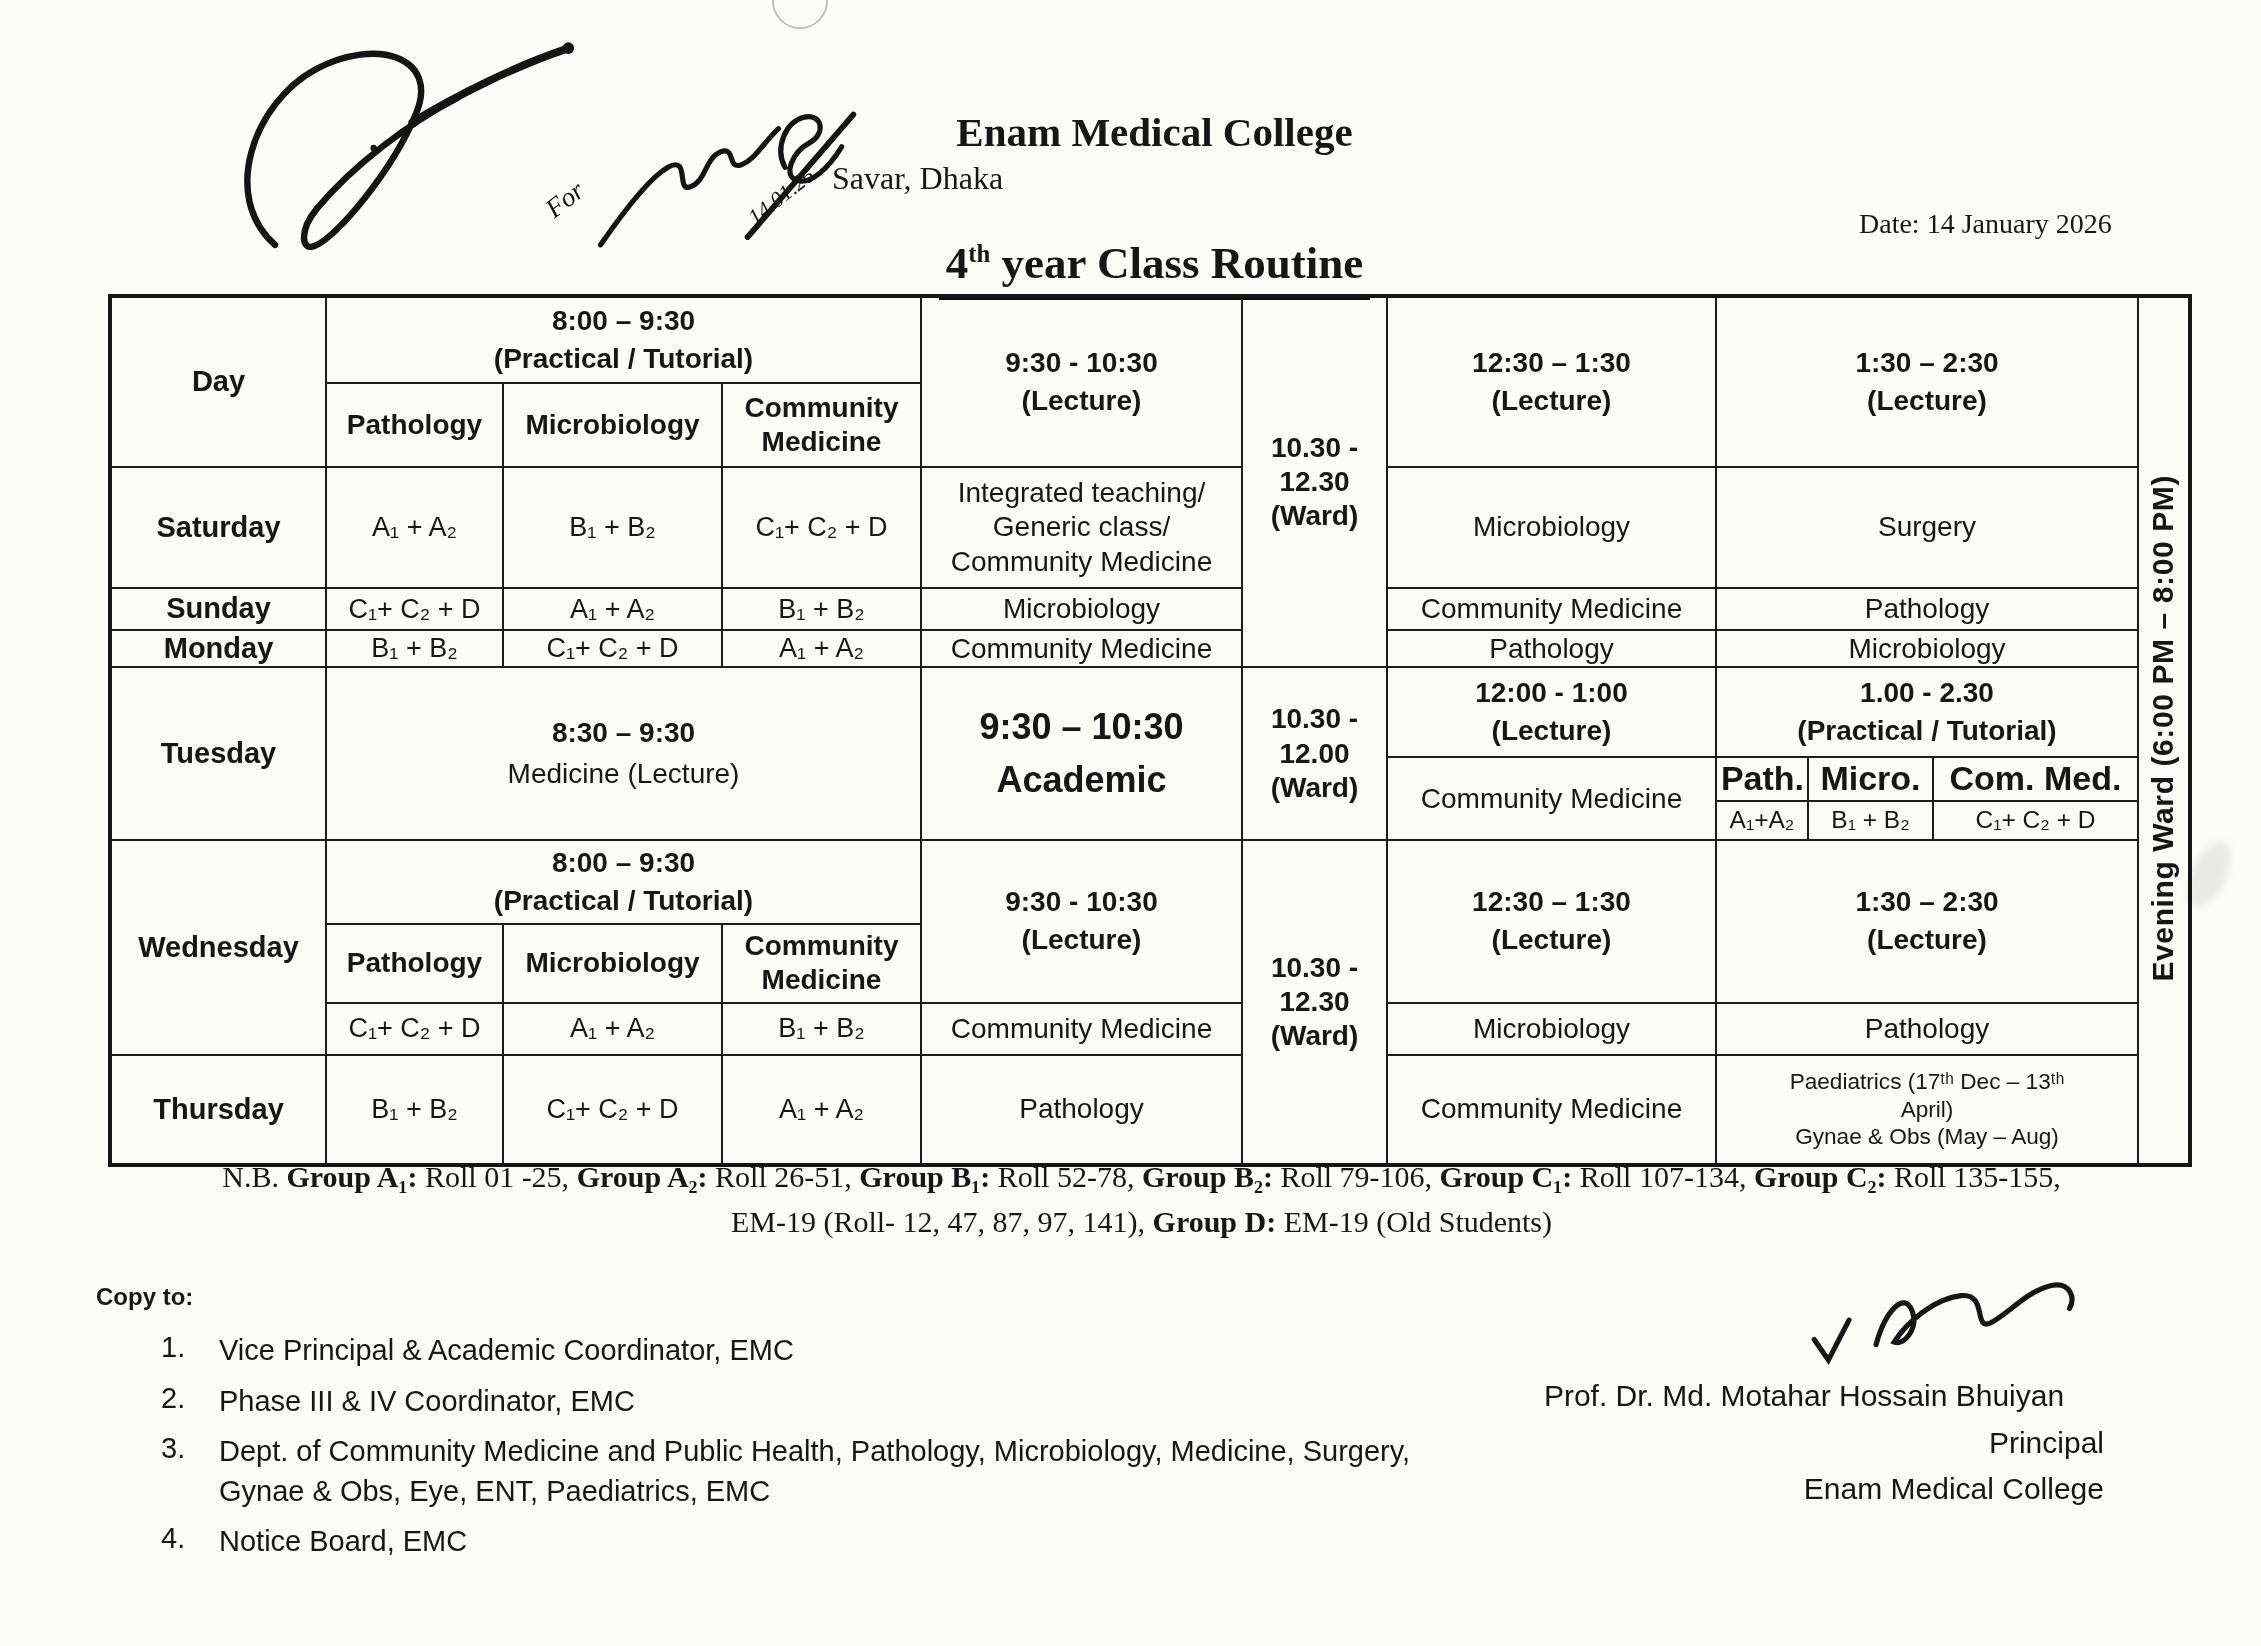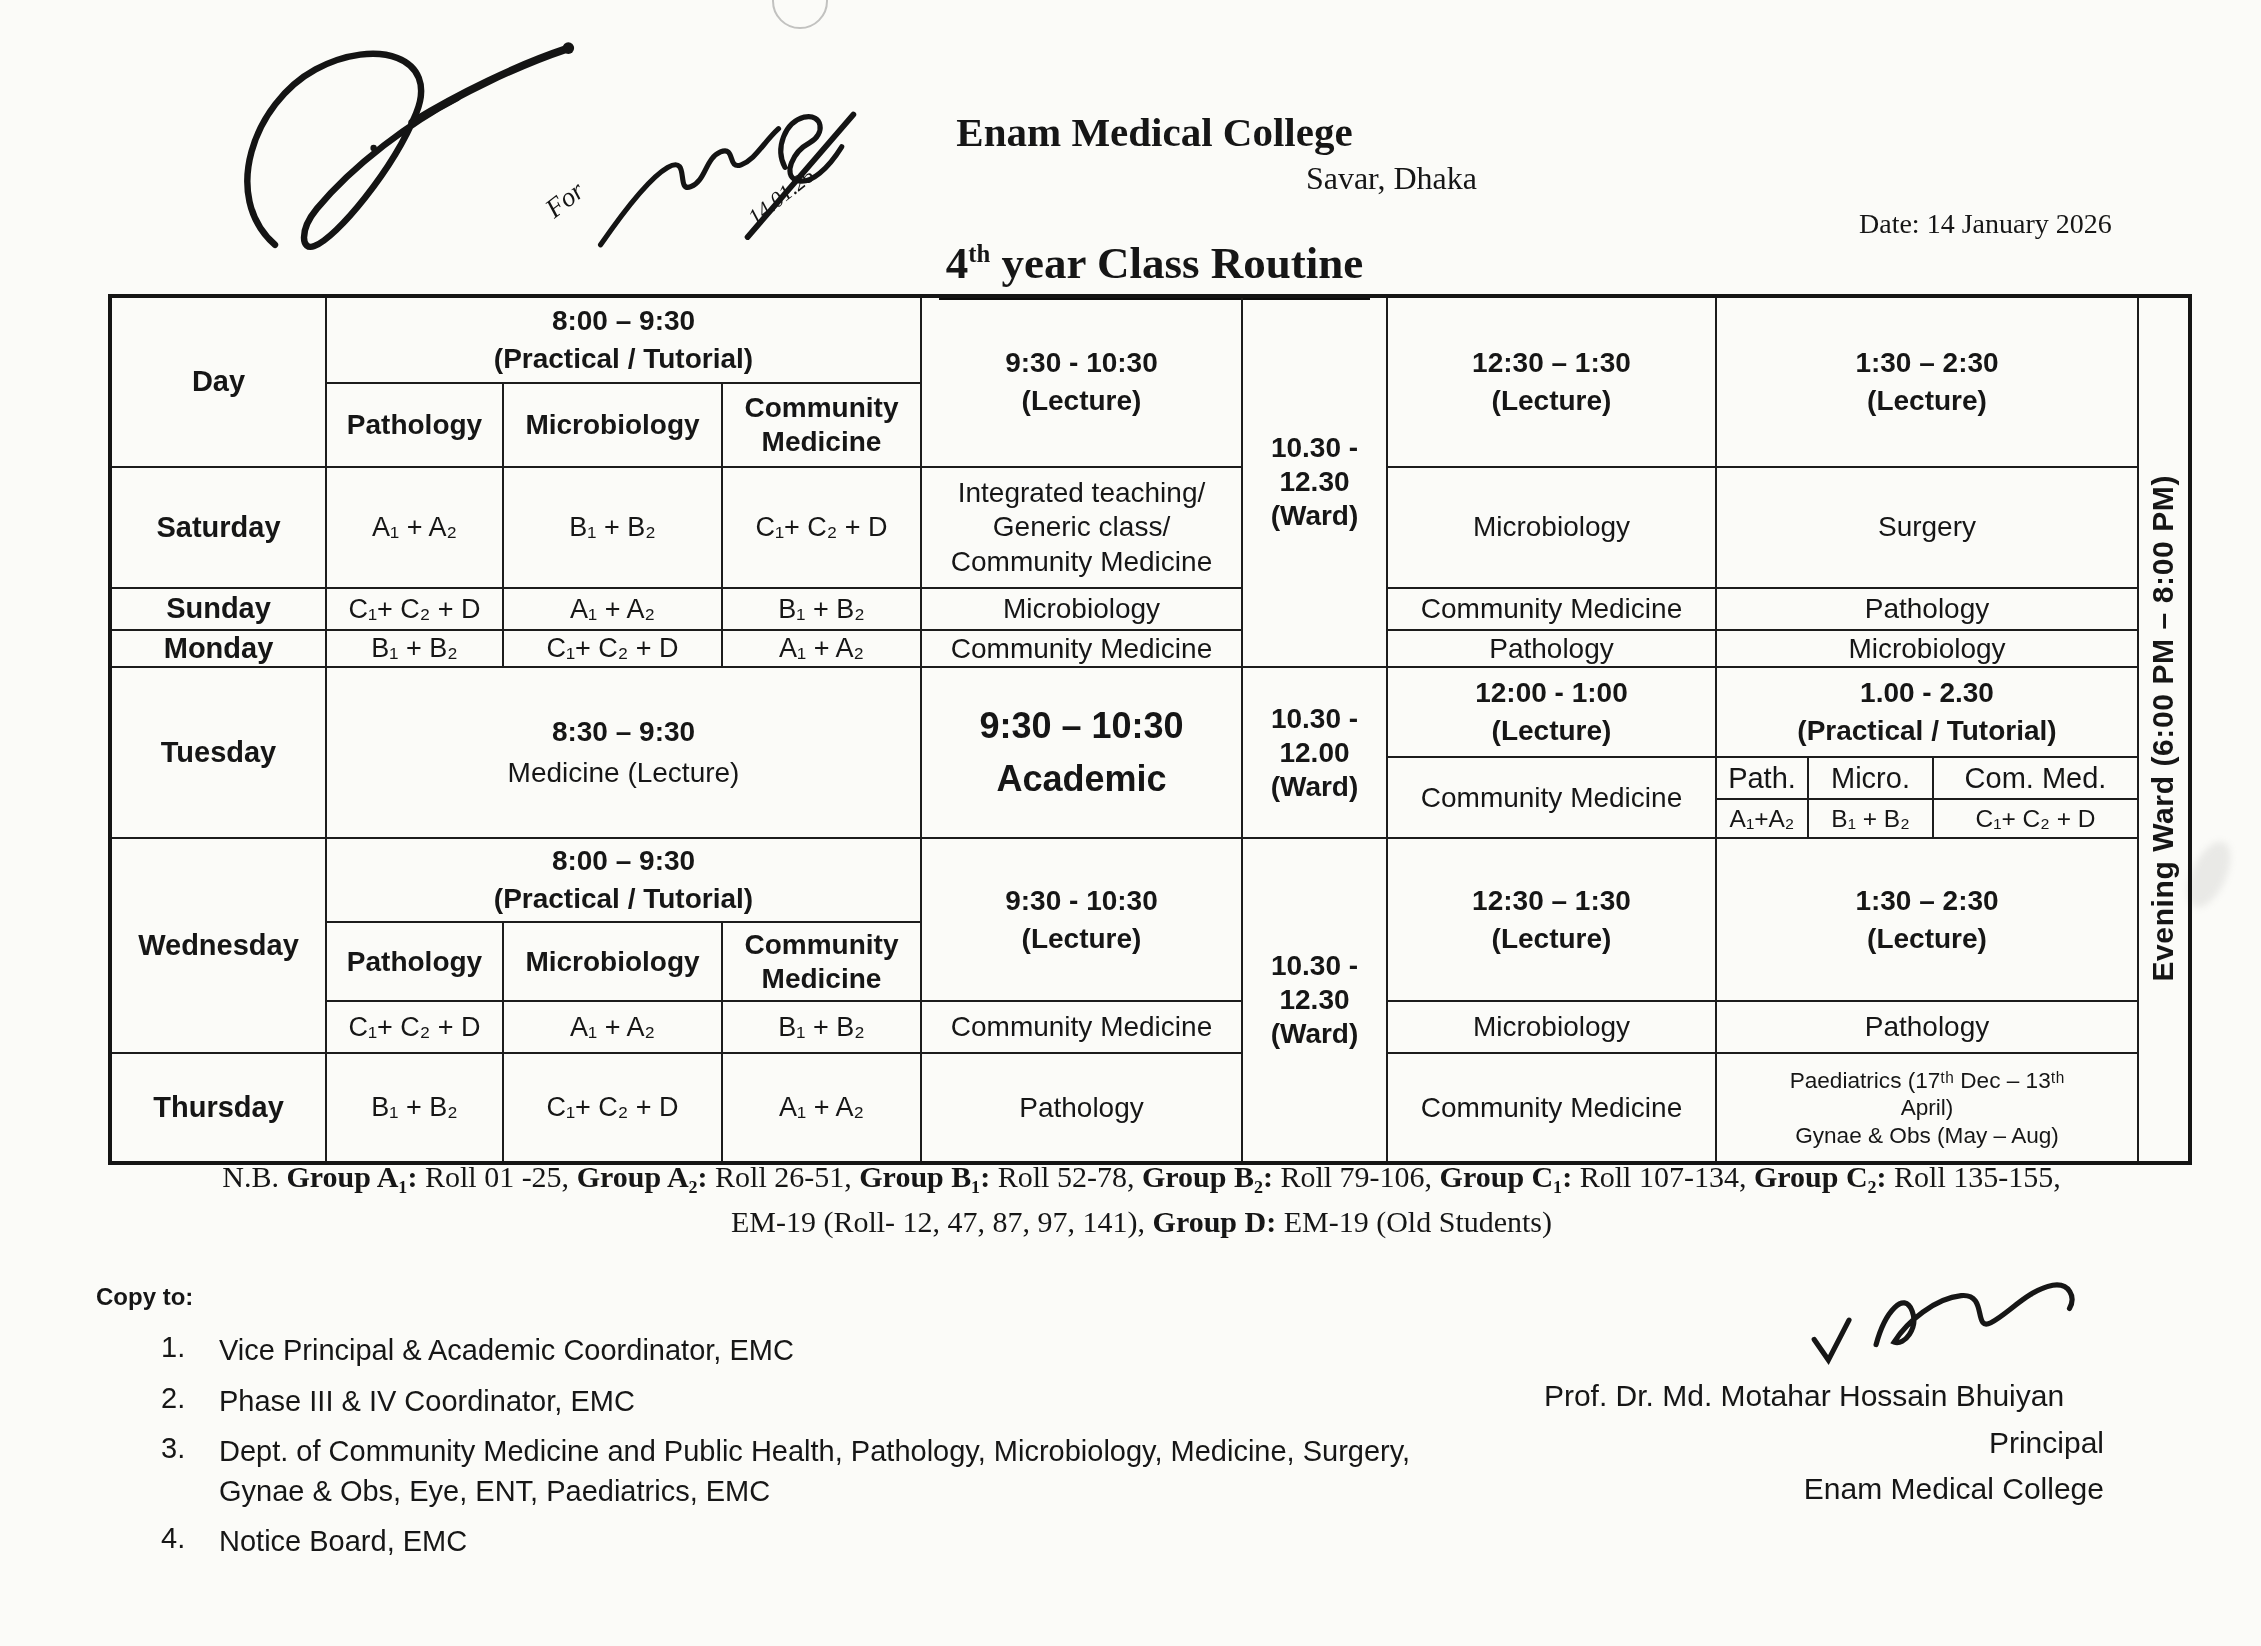--- a/index.html
+++ b/index.html
@@ -4,42 +4,42 @@
 <style>
   html,body{margin:0;padding:0;background:#fbfbf8;}
   .page{position:relative;width:2261px;height:1647px;background:#fbfbf8;overflow:hidden;
         font-family:"Liberation Sans","DejaVu Sans",sans-serif;color:#161616;}
   .abs{position:absolute;}
   .serif{font-family:"Liberation Serif","DejaVu Serif",serif;}
   .prelines{white-space:pre-line;margin-top:28px;}
 
   
   .college{left:832px;top:108px;width:645px;text-align:center;font-weight:bold;font-size:41px;}
-  .city{left:832px;top:160px;width:645px;text-align:right;font-size:32px;}
+  .city{left:832px;top:160px;width:645px;text-align:left;font-size:32px;}
   .dateline{left:1859px;top:208px;font-size:28px;}
   .doctitle{left:832px;top:237px;width:645px;text-align:center;font-weight:bold;font-size:45px;}
   .doctitle .inner{display:inline-block;border-bottom:6.5px solid #0d0d0d;padding:0 6.5px 5.2px 6.5px;}
   .doctitle sup{font-size:0.55em;}
 
   
   table.routine{position:absolute;left:108px;top:294px;width:2079px;height:871px;
     border-collapse:collapse;table-layout:fixed;}
   table.routine td{border:2.6px solid #1c1c1c;text-align:center;vertical-align:middle;
     padding:0 3.9px;line-height:1.22;overflow:hidden;}
   table.routine{border:4.5px solid #151515;}
   .c-day{font-weight:bold;font-size:29px;}
   .c-time{font-weight:bold;font-size:28px;}
   .c-time .l2{margin-top:3.9px;}
   .c-sub{font-weight:bold;font-size:28px;}
   .c-group{font-size:27px;}
   .c-lect{font-size:28px;}
   .c-ward{font-weight:bold;font-size:28px;white-space:pre-line;}
   .c-seminar{font-weight:bold;font-size:36px;}
   .c-seminar .l2{margin-top:9px;}
-  .c-minihdr{font-weight:normal;font-size:29px;}
+  .c-minihdr{font-weight:bold;font-size:34px;}
   .c-small{font-size:22.6px;line-height:1.3;}
   .vtext{writing-mode:vertical-rl;transform:rotate(180deg);white-space:nowrap;
     font-weight:bold;font-size:30px;letter-spacing:0.6px;display:inline-block;}
 
   
   .nbnote{left:83px;top:1154px;width:2117px;font-size:30px;line-height:1.5;text-align:center;}
   .nb-b{font-weight:bold;}
   .copyhead{left:96px;top:1283px;font-weight:bold;font-size:24px;}
   .copylist{left:161px;top:1331px;width:1387px;font-size:29px;}
   .copyitem{display:flex;margin-bottom:11.6px;}

